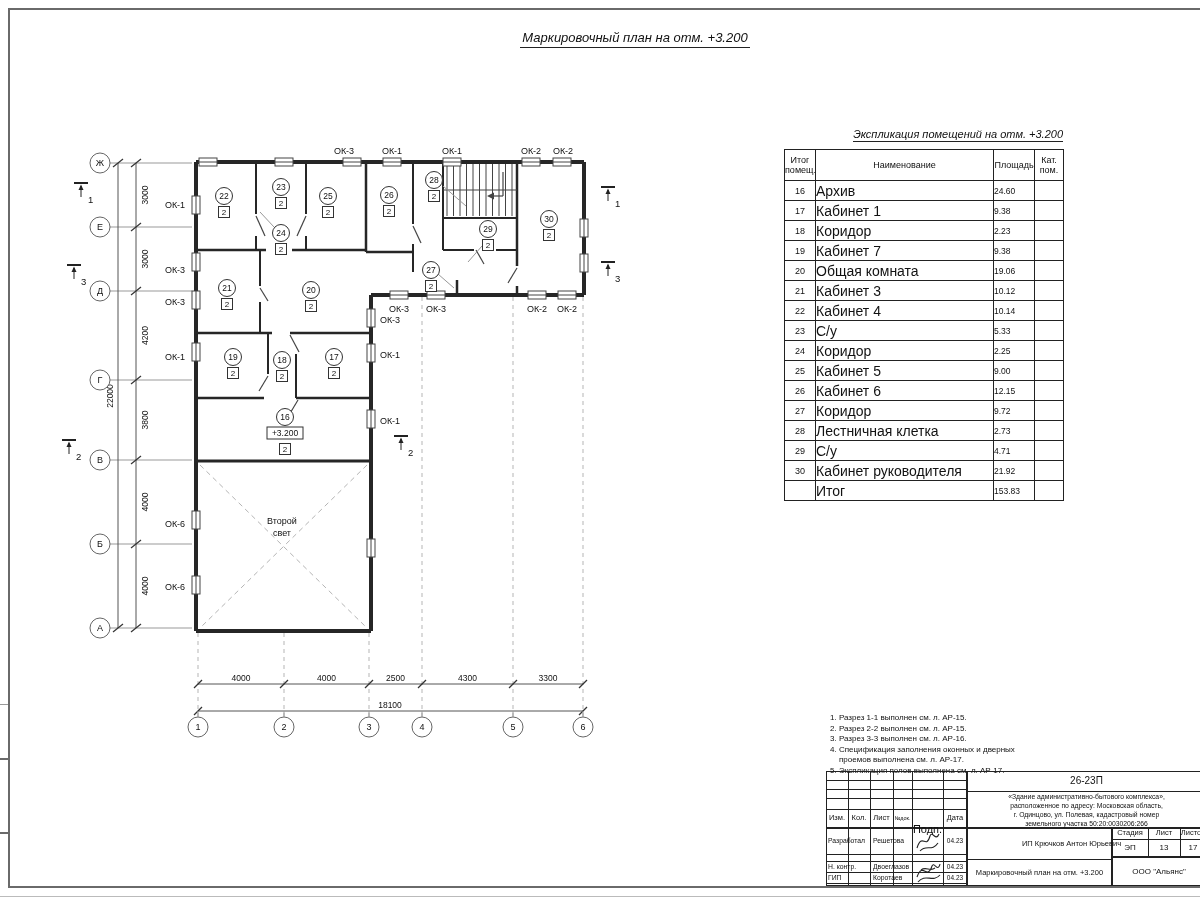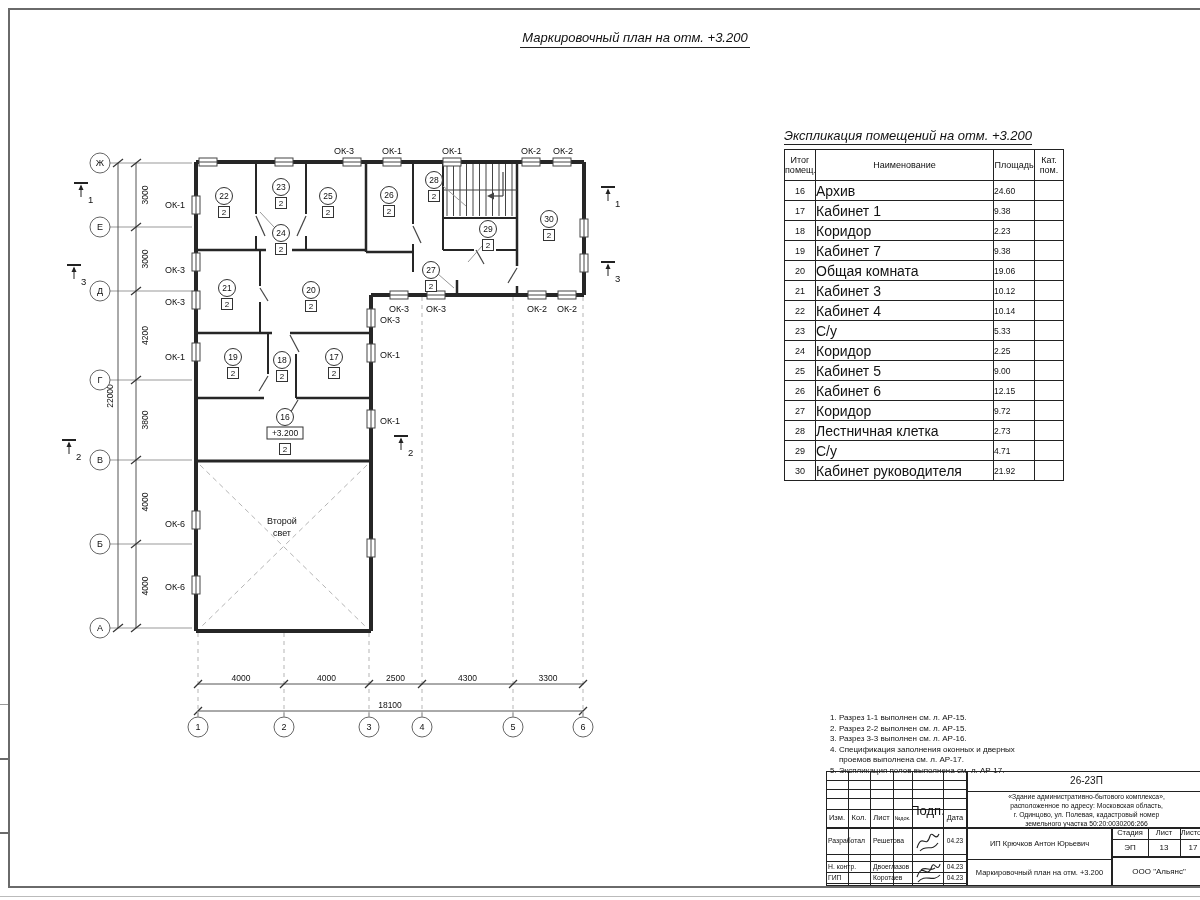--- a/index.html
+++ b/index.html
@@ -6,22 +6,22 @@
   #sheet{position:relative;width:1200px;height:900px;background:#ffffff;overflow:hidden;
          font-family:"Liberation Sans","DejaVu Sans",sans-serif;color:#111;}
   .abs{position:absolute;}
   
   .fr{position:absolute;background:#6a6a6a;}
   
   #main-title{position:absolute;left:430px;top:30px;width:410px;text-align:center;
     font-size:13px;font-style:italic;color:#111;}
   #main-title span{border-bottom:1px solid #222;padding:0 2px 2px 2px;}
   
-  #expl-title{position:absolute;left:784px;top:128px;width:279px;text-align:left;
-    font-size:13px;font-style:italic;}
+  #expl-title{position:absolute;left:784px;top:128px;width:279px;text-align:right;
+    font-size:11px;font-style:italic;}
   #expl-title span{border-bottom:1px solid #222;padding-bottom:1px;}
   #expl-wrap{position:absolute;left:784px;top:149px;}
   table.expl{border-collapse:collapse;table-layout:fixed;width:279px;font-size:9px;}
   table.expl th,table.expl td{border:1px solid #222;padding:0;overflow:hidden;}
   table.expl th{font-weight:normal;font-size:9px;height:30px;line-height:10px;}
   table.expl td{height:19px;}
   td.c-num{text-align:center;font-size:9px;}
   td.c-name{text-align:left;padding-left:5px;font-size:14px;}
   td.c-area{font-size:8.5px;}
   
@@ -509,20 +509,26 @@
             <td class="c-name">С/у</td>
             <td class="c-area">4.71</td>
             <td class="c-num"></td>
           </tr>
           <tr>
             <td class="c-num">30</td>
             <td class="c-name">Кабинет руководителя</td>
             <td class="c-area">21.92</td>
             <td class="c-num"></td>
           </tr>
+          <tr>
+            <td class="c-num"></td>
+            <td class="c-name">Итог</td>
+            <td class="c-area">153.83</td>
+            <td class="c-num"></td>
+          </tr>
         </tbody>
       </table>
   </div>
 
   <div id="notes">
       <div>1. Разрез 1-1 выполнен см. л. АР-15.</div>
       <div>2. Разрез 2-2 выполнен см. л. АР-15.</div>
       <div>3. Разрез 3-3 выполнен см. л. АР-16.</div>
       <div>4. Спецификация заполнения оконных и дверных</div>
       <div class="indent">проемов выполнена см. л. АР-17.</div>
@@ -558,38 +564,38 @@
 
     <div class="cell" style="left:141px;top:0;width:239px;height:20px;font-size:10px;">26-23П</div>
     <div class="cell" style="left:141px;top:21px;width:239px;height:9px;font-size:6.8px;">«Здание административно-бытового комплекса»,</div>
     <div class="cell" style="left:141px;top:30px;width:239px;height:9px;font-size:6.8px;">расположенное по адресу: Московская область,</div>
     <div class="cell" style="left:141px;top:39px;width:239px;height:9px;font-size:6.8px;">г. Одинцово, ул. Полевая, кадастровый номер</div>
     <div class="cell" style="left:141px;top:48px;width:239px;height:9px;font-size:6.8px;">земельного участка 50:20:0030206:266</div>
     <div class="cell" style="left:0;top:38px;width:22px;height:18px;font-size:7.5px;">Изм.</div>
     <div class="cell" style="left:22px;top:38px;width:22px;height:18px;font-size:7.5px;">Кол.</div>
     <div class="cell" style="left:44px;top:38px;width:23px;height:18px;font-size:7.5px;">Лист</div>
     <div class="cell" style="left:67px;top:38px;width:19px;height:18px;font-size:5.5px;">№док.</div>
-    <div class="cell" style="left:86px;top:24px;width:31px;height:32px;font-size:13px;">Подп.</div>
+    <div class="cell" style="left:86px;top:42px;width:31px;height:32px;font-size:11px;">Подп.</div>
     <div class="cell" style="left:117px;top:38px;width:24px;height:18px;font-size:7.5px;">Дата</div>
     <div class="cell left" style="left:0;top:56px;width:44px;height:27px;font-size:6.8px;">Разработал</div>
     <div class="cell left" style="left:45px;top:56px;width:41px;height:27px;font-size:6.8px;">Решетова</div>
     <div class="cell" style="left:117px;top:56px;width:24px;height:27px;font-size:6.5px;">04.23</div>
     <div class="cell left" style="left:0;top:90px;width:44px;height:11px;font-size:6.8px;">Н. контр.</div>
     <div class="cell left" style="left:45px;top:90px;width:41px;height:11px;font-size:6.8px;">Двоеглазов</div>
     <div class="cell" style="left:117px;top:90px;width:24px;height:11px;font-size:6.5px;">04.23</div>
     <div class="cell left" style="left:0;top:101px;width:44px;height:11px;font-size:6.8px;">ГИП</div>
     <div class="cell left" style="left:45px;top:101px;width:41px;height:11px;font-size:6.8px;">Коротаев</div>
     <div class="cell" style="left:117px;top:101px;width:24px;height:11px;font-size:6.5px;">04.23</div>
     <svg class="abs" style="left:88px;top:57px;" width="28" height="26" viewBox="0 0 28 26">
       <path d="M3,20 C8,4 12,22 16,8 C18,2 22,14 25,6 M6,23 C12,16 18,24 24,15" fill="none" stroke="#222" stroke-width="1.1"></path>
     </svg>
     <svg class="abs" style="left:88px;top:88px;" width="28" height="26" viewBox="0 0 28 26">
       <path d="M3,18 C9,2 13,22 18,7 C20,2 24,14 26,5 M4,23 C11,14 19,24 26,16 M7,11 C12,7 16,13 21,9" fill="none" stroke="#222" stroke-width="1.1"></path>
     </svg>
-    <div class="cell" style="left:141px;top:57px;width:145px;height:31px;font-size:7.5px;">ИП Крючков Антон Юрьевич</div>
+    <div class="cell" style="left:141px;top:57px;width:145px;height:31px;font-size:7.5px;padding-left:32px;">ИП Крючков Антон Юрьевич</div>
     <div class="cell" style="left:141px;top:89px;width:145px;height:26px;font-size:7.5px;">Маркировочный план на отм. +3.200</div>
     <div class="cell" style="left:286px;top:56px;width:36px;height:12px;font-size:7.5px;">Стадия</div>
     <div class="cell" style="left:322px;top:56px;width:32px;height:12px;font-size:7.5px;">Лист</div>
     <div class="cell" style="left:354px;top:56px;width:26px;height:12px;font-size:7.5px;">Листов</div>
     <div class="cell" style="left:286px;top:68px;width:36px;height:17px;font-size:8px;">ЭП</div>
     <div class="cell" style="left:322px;top:68px;width:32px;height:17px;font-size:8px;">13</div>
     <div class="cell" style="left:354px;top:68px;width:26px;height:17px;font-size:8px;">17</div>
     <div class="cell" style="left:286px;top:87px;width:94px;height:28px;font-size:8px;">ООО "Альянс"</div>
   </div>
 

